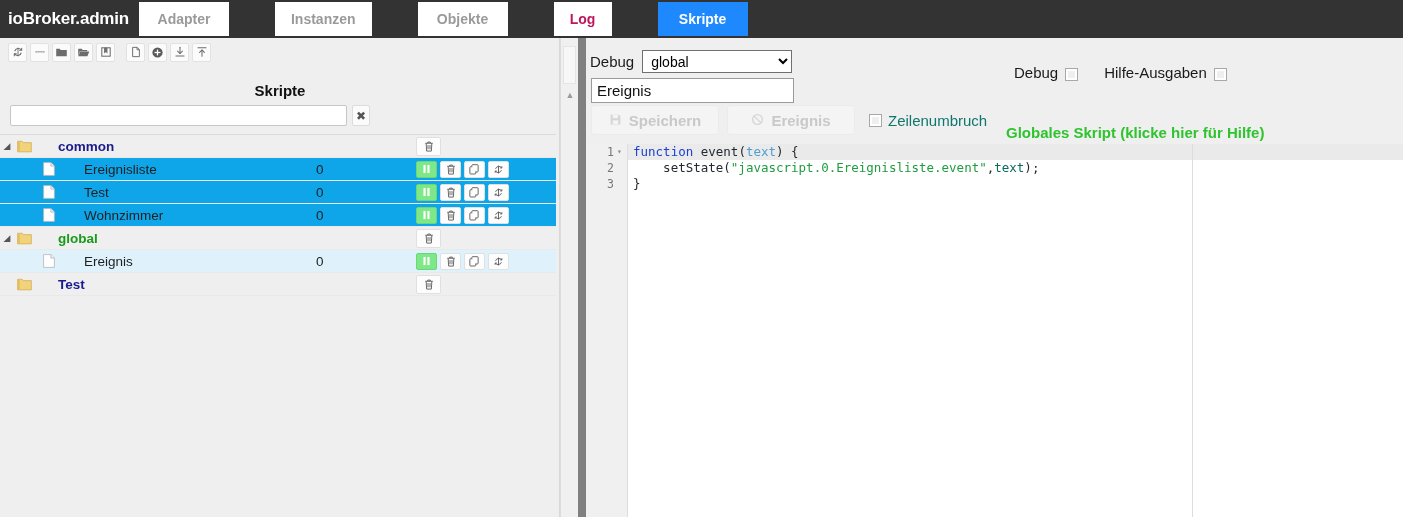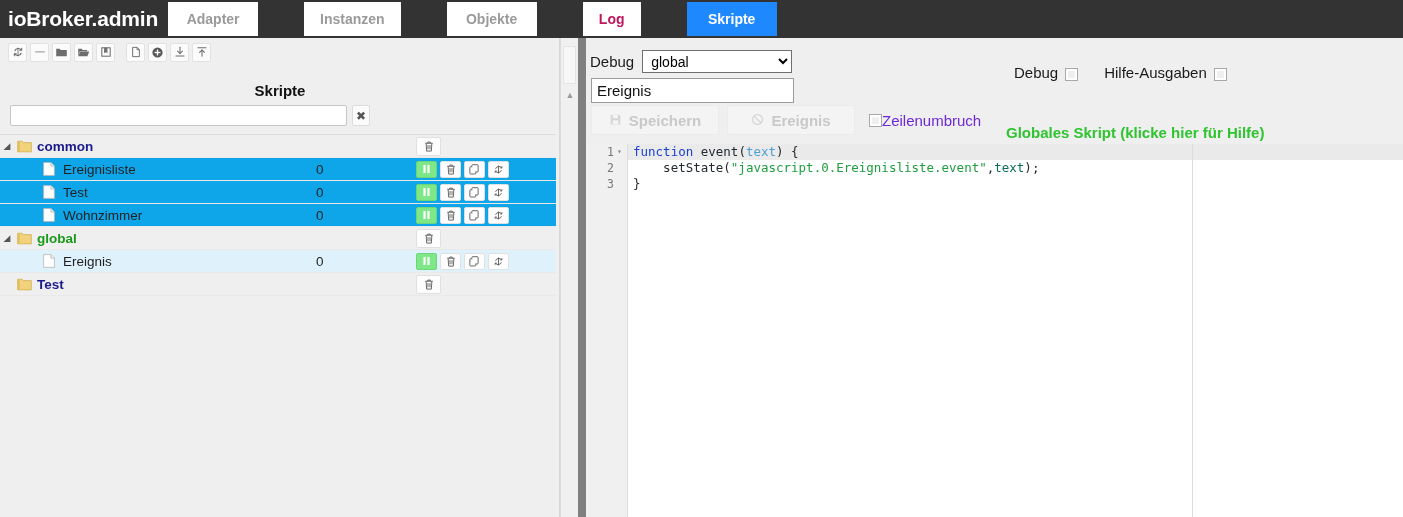--- a/index.html
+++ b/index.html
@@ -15,21 +15,21 @@
   .topbar {
     position: absolute; left: 0; top: 0;
     width: 1403px; height: 38px;
     background: #333333;
     display: flex; align-items: stretch;
   }
   .brand {
     display: flex; align-items: center;
     padding: 0 10px 0 8px;
     color: #ffffff;
-    font-size: 21px; font-weight: bold;
+    font-size: 17px; font-weight: bold;
     letter-spacing: -0.2px;
   }
   .tab {
     display: flex; align-items: center; justify-content: center;
     min-width: 90px;
     margin: 2px 1px 2px 0;
     padding: 0 16px;
     background: #ffffff;
     color: #9a9a9a;
     font-size: 14px; font-weight: bold;
@@ -118,21 +118,21 @@
 
   .tw-arrow {
     width: 14px; text-align: center;
     color: #555; font-size: 9px;
     flex: 0 0 14px;
   }
   .tw-indent2 { flex: 0 0 38px; }
   .ficon { width: 20px; flex: 0 0 20px; display:flex; align-items:center; justify-content:center;}
   .ticon { width: 22px; flex: 0 0 22px; display:flex; align-items:center; justify-content:center;}
 
-  .cell-name { flex: 1 1 auto; padding-left: 3px; color: #1f1f1f; }
+  .cell-name { flex: 1 1 auto; padding-left: 3px; color: #1f1f1f; margin-left: 21px; }
   .cell-name.bold-blue { font-weight: bold; color: #1a1a8c; }
   .cell-name.bold-green { font-weight: bold; color: #1a9a1a; }
   .cell-count {
     width: 100px; flex: 0 0 100px;
     font-size: 13.5px; color: #1f1f1f;
   }
   .cell-actions {
     width: 140px; flex: 0 0 140px;
     display: flex; align-items: center; gap: 3px;
   }
@@ -217,22 +217,22 @@
     border-radius: 3px;
     color: #c9c9c9;
     font-size: 15px; font-weight: bold;
     display: flex; align-items: center; justify-content: center;
     gap: 7px;
     cursor: default;
     margin-right: 8px;
     font-family: "Liberation Sans", sans-serif;
   }
   .wrapchk {
-    display: flex; align-items: center; 
-    font-size: 15px; color: #6d28d9;
+    display: flex; align-items: center; gap: 6px;
+    font-size: 15px; color: #0f766e;
     margin-left: 6px;
   }
   .cb {
     width: 13px; height: 13px;
     border: 1px solid #a8a8a8;
     background: #ffffff;
     display: inline-block;
     position: relative;
   }
   .cb::after {

